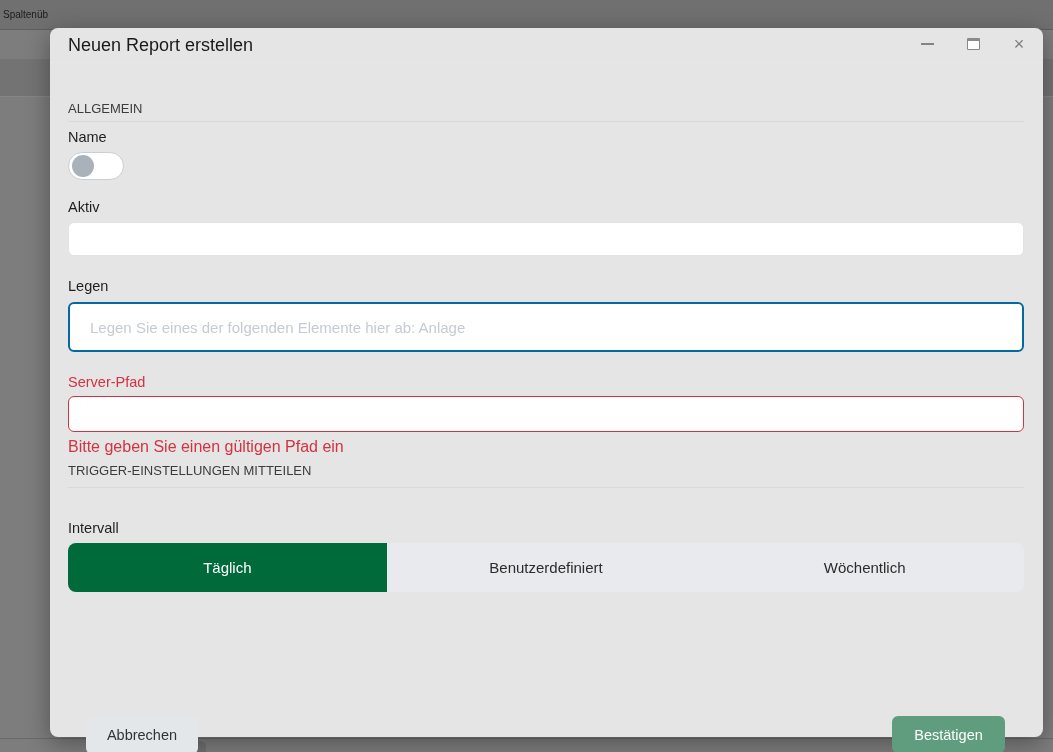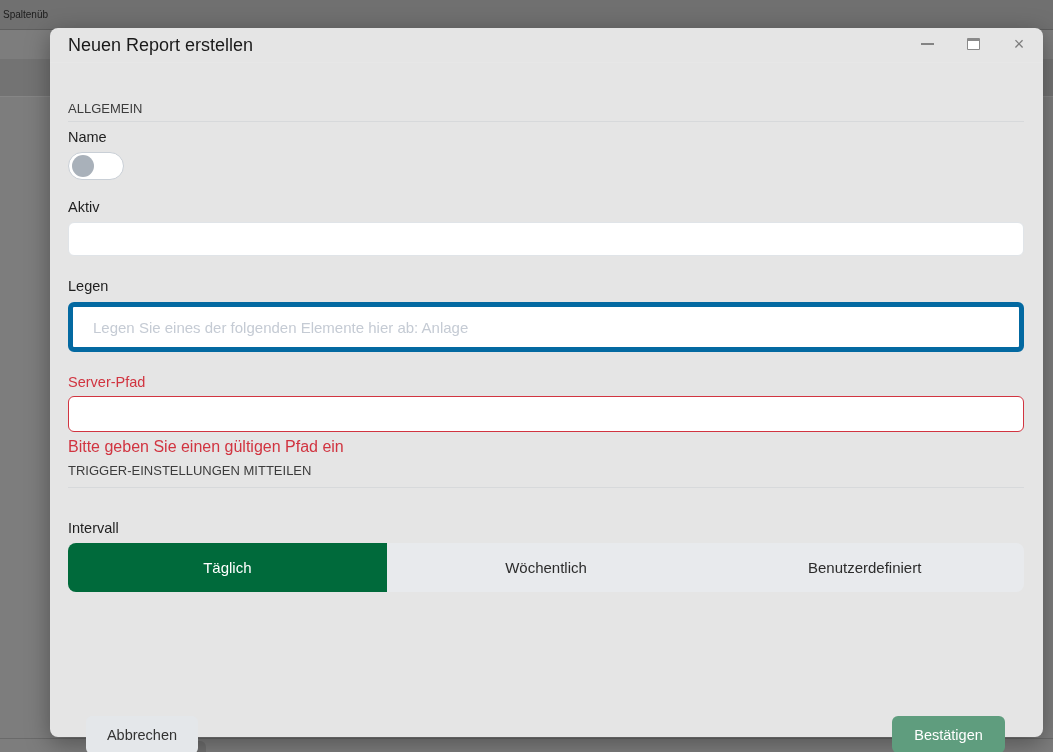--- a/index.html
+++ b/index.html
@@ -97,21 +97,21 @@
     position: absolute; left: 0; width: 956px;
     border: 1px solid #e0e4e8; border-radius: 6px;
     background: #fff; outline: none;
     font-family: "Liberation Sans", sans-serif;
     font-size: 15px; color: #1f1f1f; padding: 0 12px;
   }
   .text-input.error-border { border-color: #d13440; }
 
   .drop-area {
     position: absolute; left: 0; top: 239px; width: 956px; height: 50px;
-    border: 5px solid #0369a1; border-radius: 6px; background: #fff;
+    border: 2px solid #0369a1; border-radius: 6px; background: #fff;
     display: flex; align-items: center; padding-left: 20px;
     font-size: 15px; color: #c5cbd4;
   }
 
   .error-text {
     position: absolute; left: 0; top: 375px;
     font-size: 16px; color: #d13440;
   }
 
   .segmented {
@@ -191,22 +191,22 @@
       <div class="field-label error" style="top:311px;">Server-Pfad</div>
       <input class="text-input error-border" style="top: 333px; height: 36px;" type="text" value="">
       <div class="error-text">Bitte geben Sie einen gültigen Pfad ein</div>
 
       <div class="section-header" style="top:400px;">TRIGGER-EINSTELLUNGEN MITTEILEN</div>
       <div class="section-divider" style="top:424px;"></div>
 
       <div class="field-label" style="top:457px;">Intervall</div>
       <div class="segmented">
         <button class="segment selected">Täglich</button>
+        <button class="segment">Benutzerdefiniert</button>
         <button class="segment">Wöchentlich</button>
-        <button class="segment">Benutzerdefiniert</button>
       </div>
 
       <button class="btn btn-cancel">Abbrechen</button>
       <button class="btn btn-confirm">Bestätigen</button>
 
     </div>
   </div>
 </div>
 
 </body></html>

